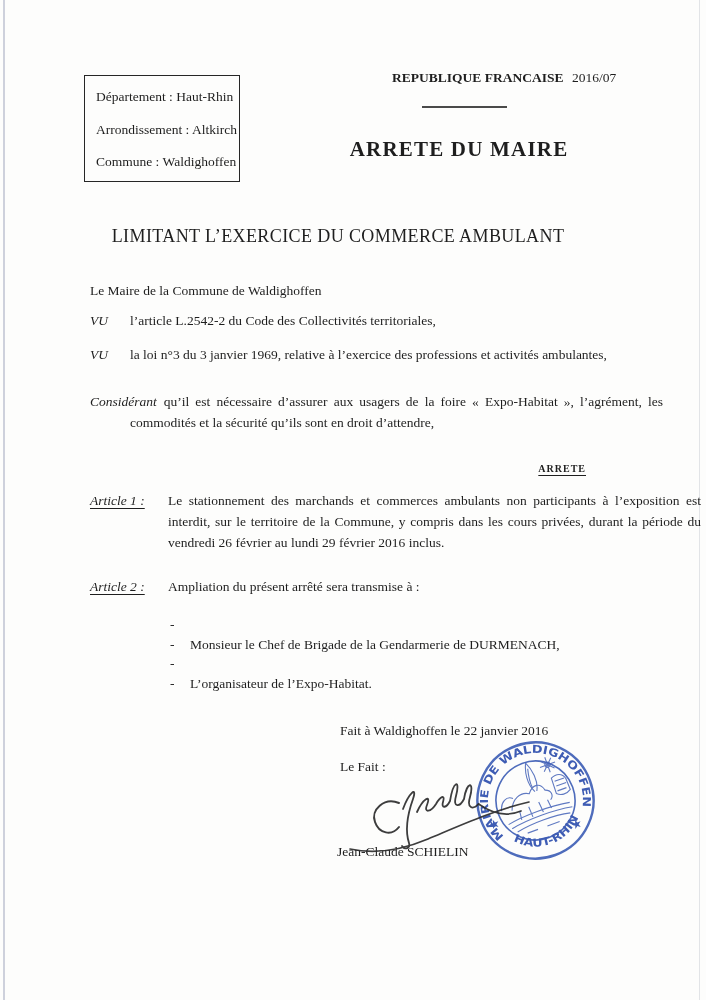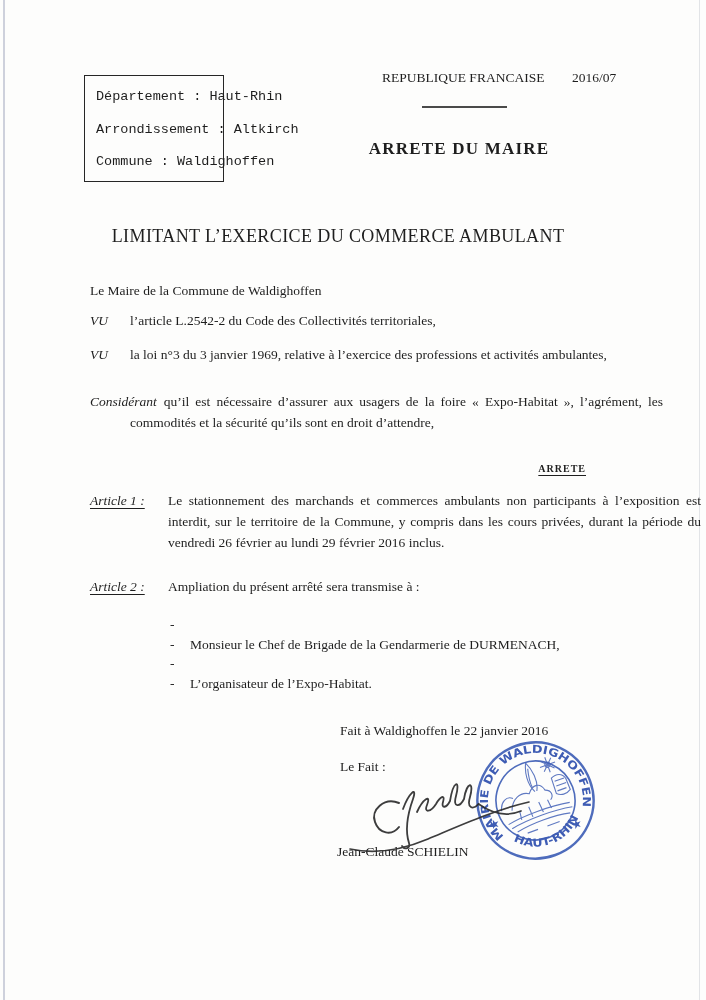--- a/index.html
+++ b/index.html
@@ -7,30 +7,30 @@
     position:relative;width:706px;height:1000px;overflow:hidden;
     background:#fdfdfc;color:#1e1e1e;
     font-family:"Liberation Serif","DejaVu Serif",serif;
     font-size:13.5px;line-height:21px;
   }
   
   .edge-left{position:absolute;left:3px;top:0;width:1.5px;height:1000px;background:rgba(100,110,145,.30);}
   .edge-right{position:absolute;left:699px;top:0;width:1px;height:1000px;background:rgba(130,140,160,.22);}
 
   .info-box{
-    position:absolute;left:84px;top:75px;width:140px;height:107px;
+    position:absolute;left:84px;top:75px;width:156px;height:107px;
     border:1.5px solid #262626;box-sizing:border-box;
-    padding:5px 0 9px 11px;line-height:32.6px;white-space:nowrap;font-family:Liberation Mono, monospace;
+    padding:5px 0 9px 11px;line-height:32.6px;white-space:nowrap;
   }
-  .hdr-rep{position:absolute;left:382px;top:70px;line-height:15px;}
+  .hdr-rep{position:absolute;left:392px;top:70px;line-height:15px;font-weight:bold;}
   .hdr-num{position:absolute;left:572px;top:70px;line-height:15px;}
   .hdr-rule{position:absolute;left:422px;top:106px;width:85px;height:1.5px;background:#4a4a4a;}
   .doc-title{
     position:absolute;left:343px;top:138px;width:232px;text-align:center;
-    font-weight:bold;font-size:17px;letter-spacing:1.2px;line-height:22px;white-space:nowrap;
+    font-weight:bold;font-size:21px;letter-spacing:1.2px;line-height:22px;white-space:nowrap;
   }
   .subtitle{
     position:absolute;left:90px;top:226px;width:496px;text-align:center;
     font-size:18px;letter-spacing:.4px;white-space:nowrap;
   }
   .intro{position:absolute;left:90px;top:280px;}
 
   .recital{position:absolute;left:90px;width:533px;text-align:justify;padding-left:40px;text-indent:-40px;}
   .recital .lbl{display:inline-block;width:40px;text-indent:0;font-style:italic;}
   .recital .lbl-flow{font-style:italic;margin-right:7px;}

